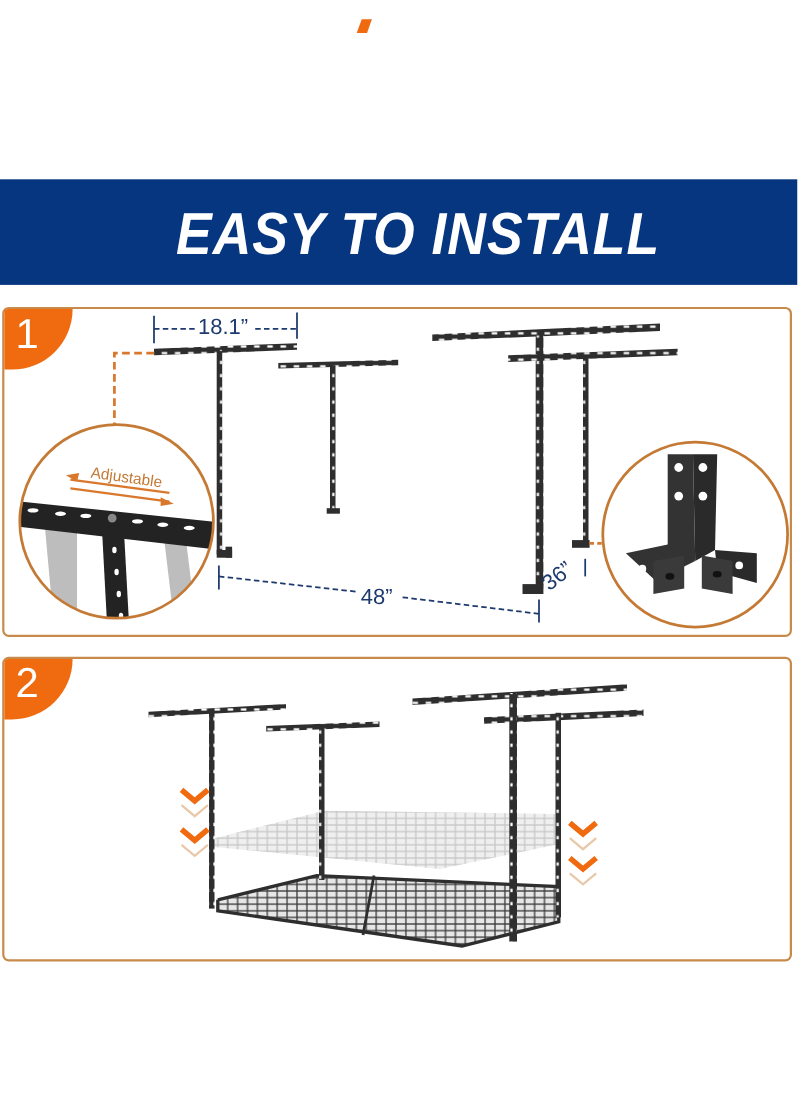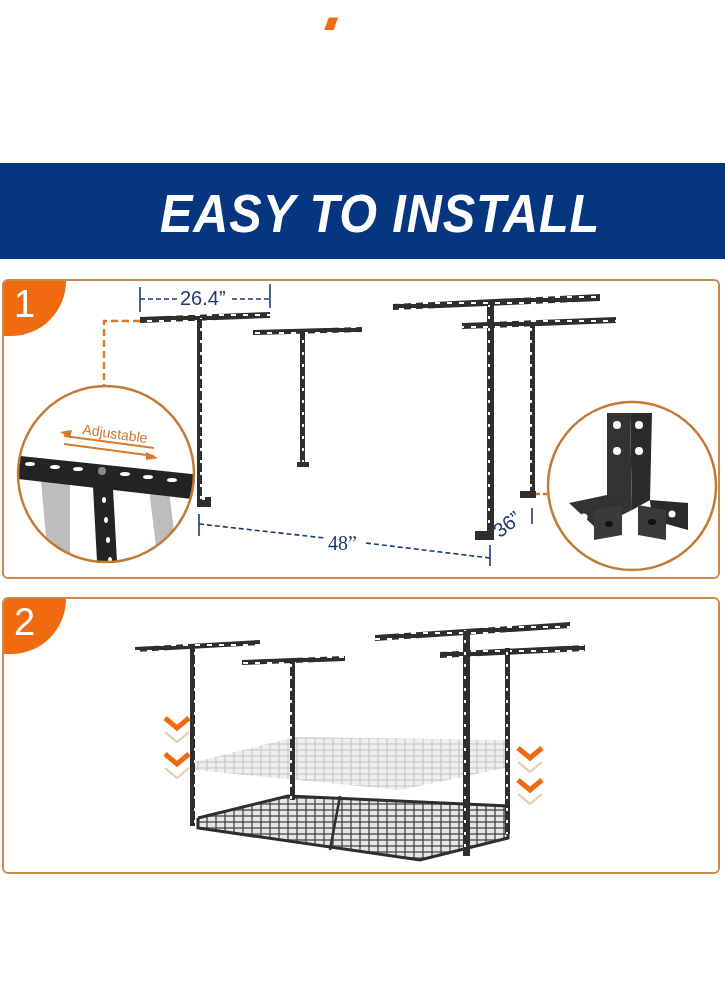--- a/index.html
+++ b/index.html
@@ -185,15 +185,15 @@
     </g>
     <g transform="translate(518,748)">
       <polyline points="0,0 12,10 24,0" fill="none" stroke="#f06a0f" stroke-width="5"></polyline>
       <polyline points="0,14 12,24 24,14" fill="none" stroke="#e8c8a8" stroke-width="2"></polyline>
       <polyline points="0,32 12,42 24,32" fill="none" stroke="#f06a0f" stroke-width="5"></polyline>
       <polyline points="0,46 12,56 24,46" fill="none" stroke="#e8c8a8" stroke-width="2"></polyline>
     </g>
   </g>
 </svg>
 
-<div class="abs dim" style="left:180px;top:287px;">26.4”</div>
-<div class="abs dim" style="left:328px;top:532px;font-family:Liberation Serif, serif;">48”</div>
+<div class="abs dim" style="left:180px;top:287px;">18.1”</div>
+<div class="abs dim" style="left:328px;top:532px;">48”</div>
 <div class="abs dim" style="left:496px;top:522px;transform:rotate(-38deg);transform-origin:left;">36”</div>
 
 </body></html>

